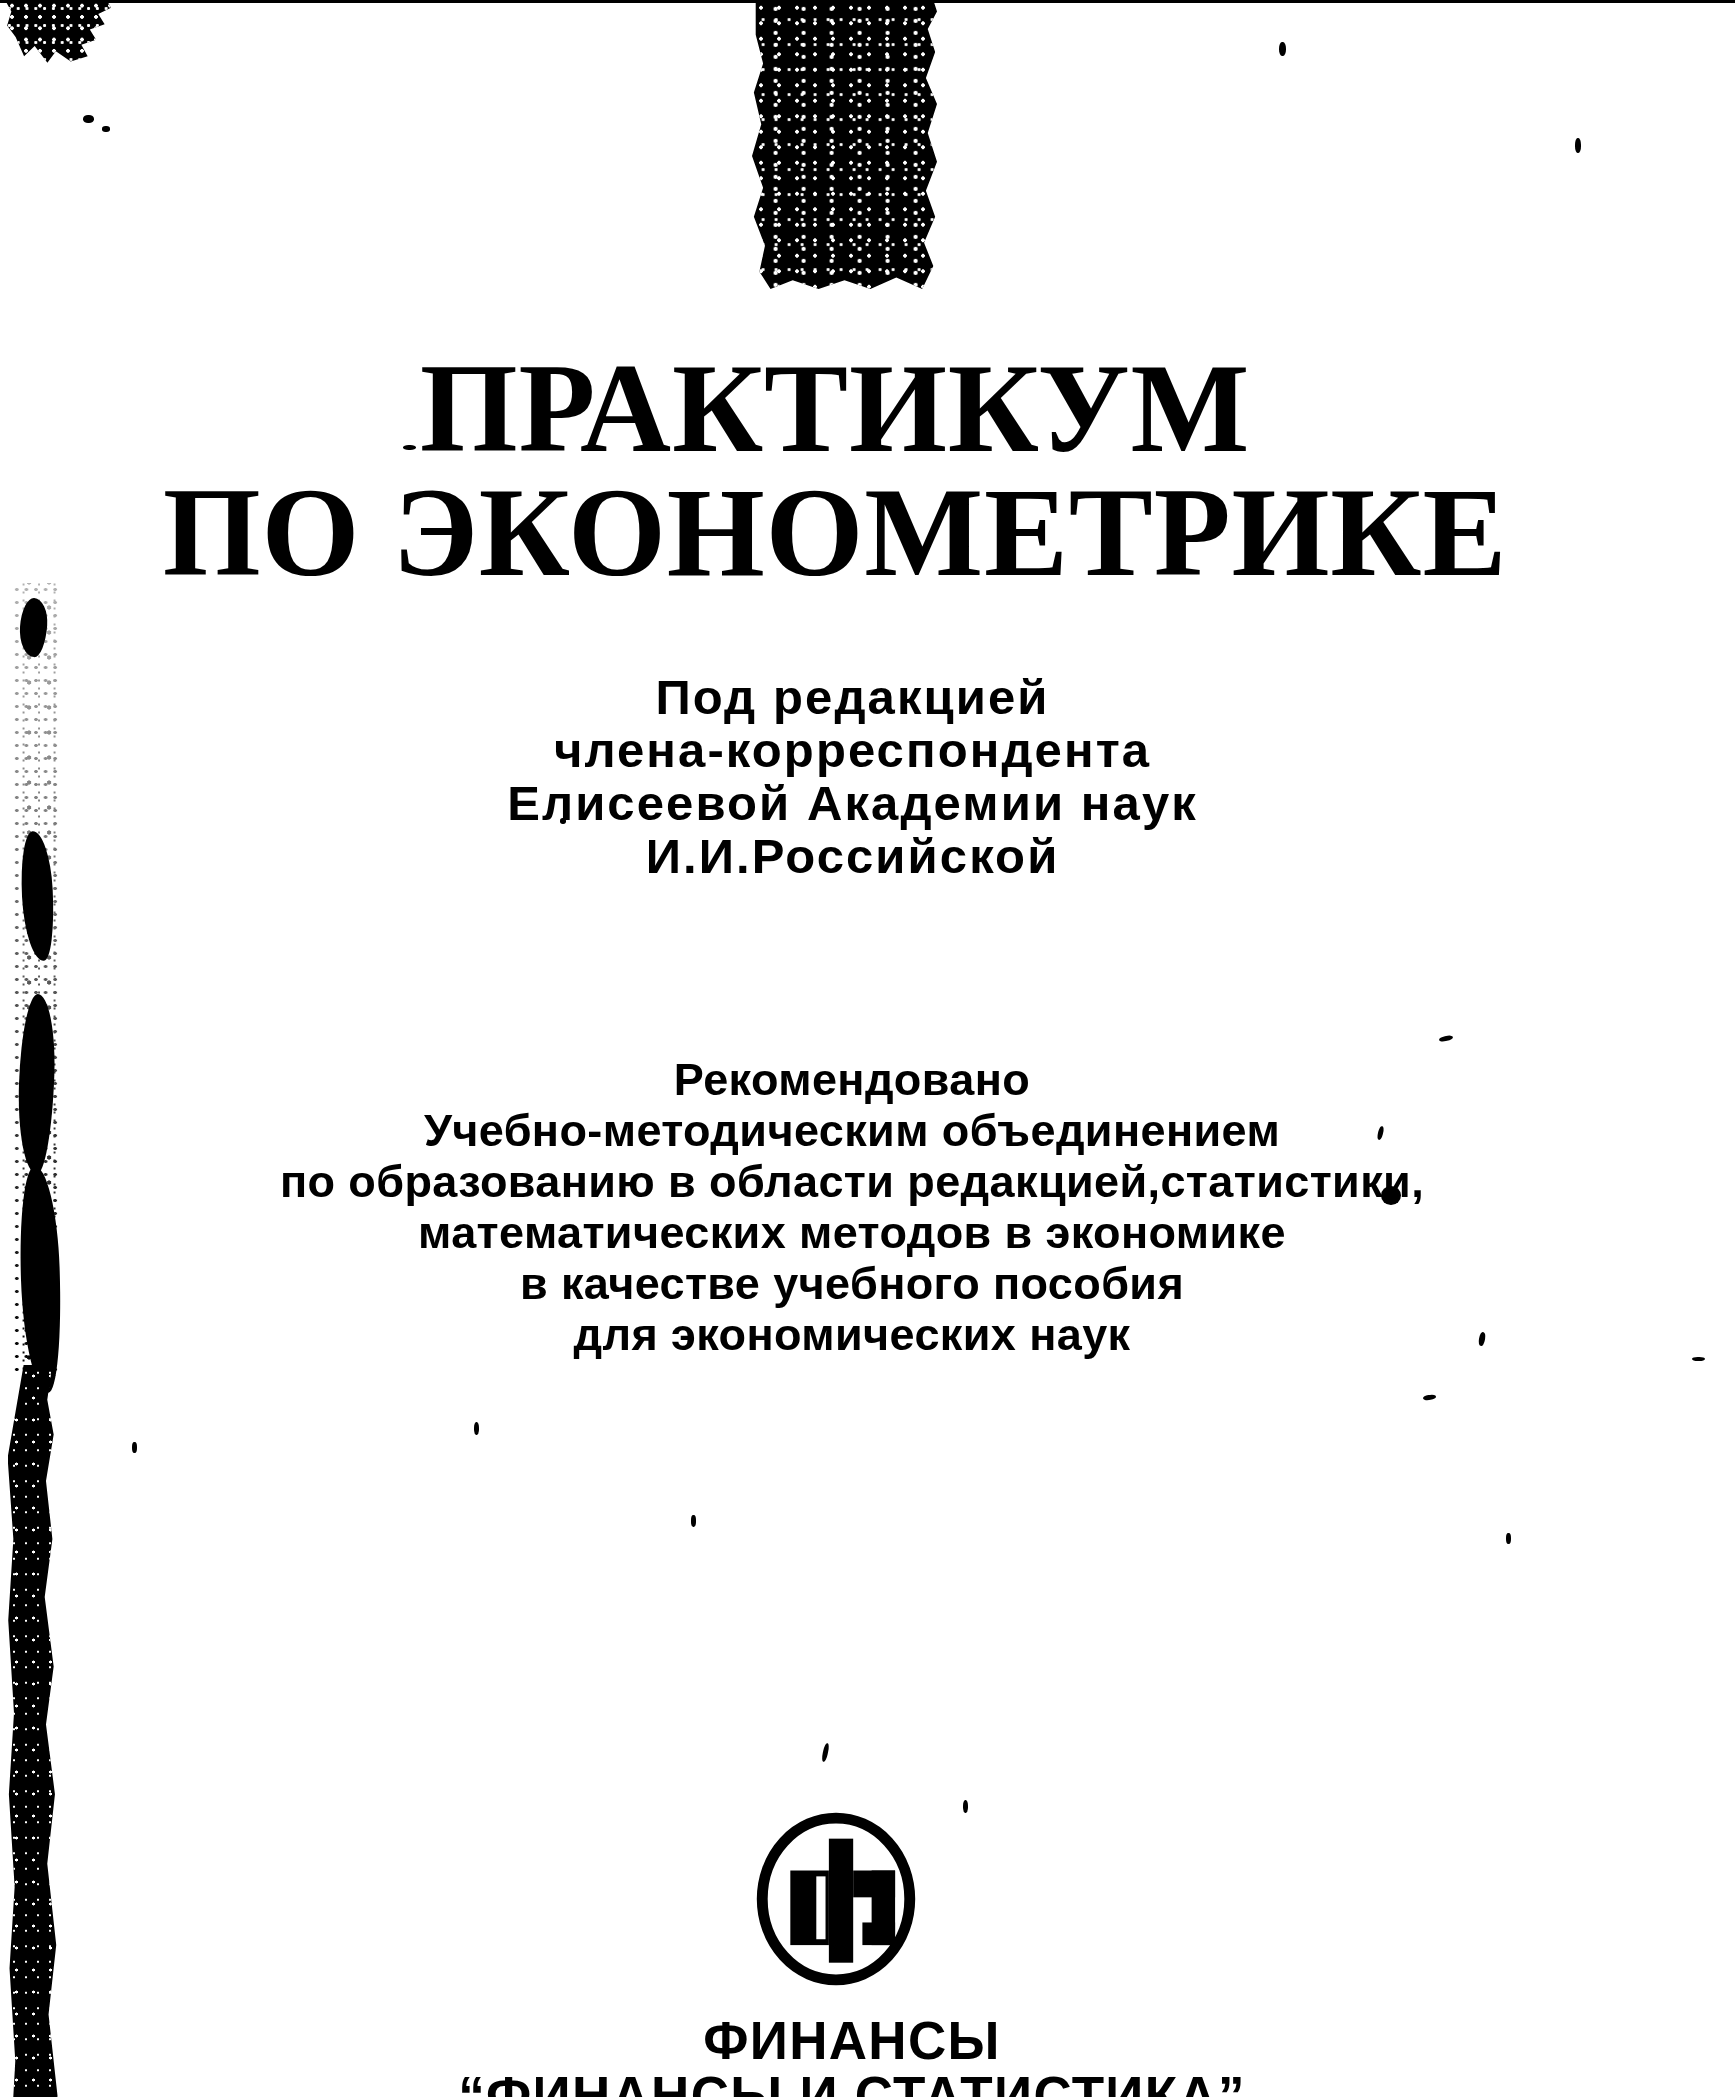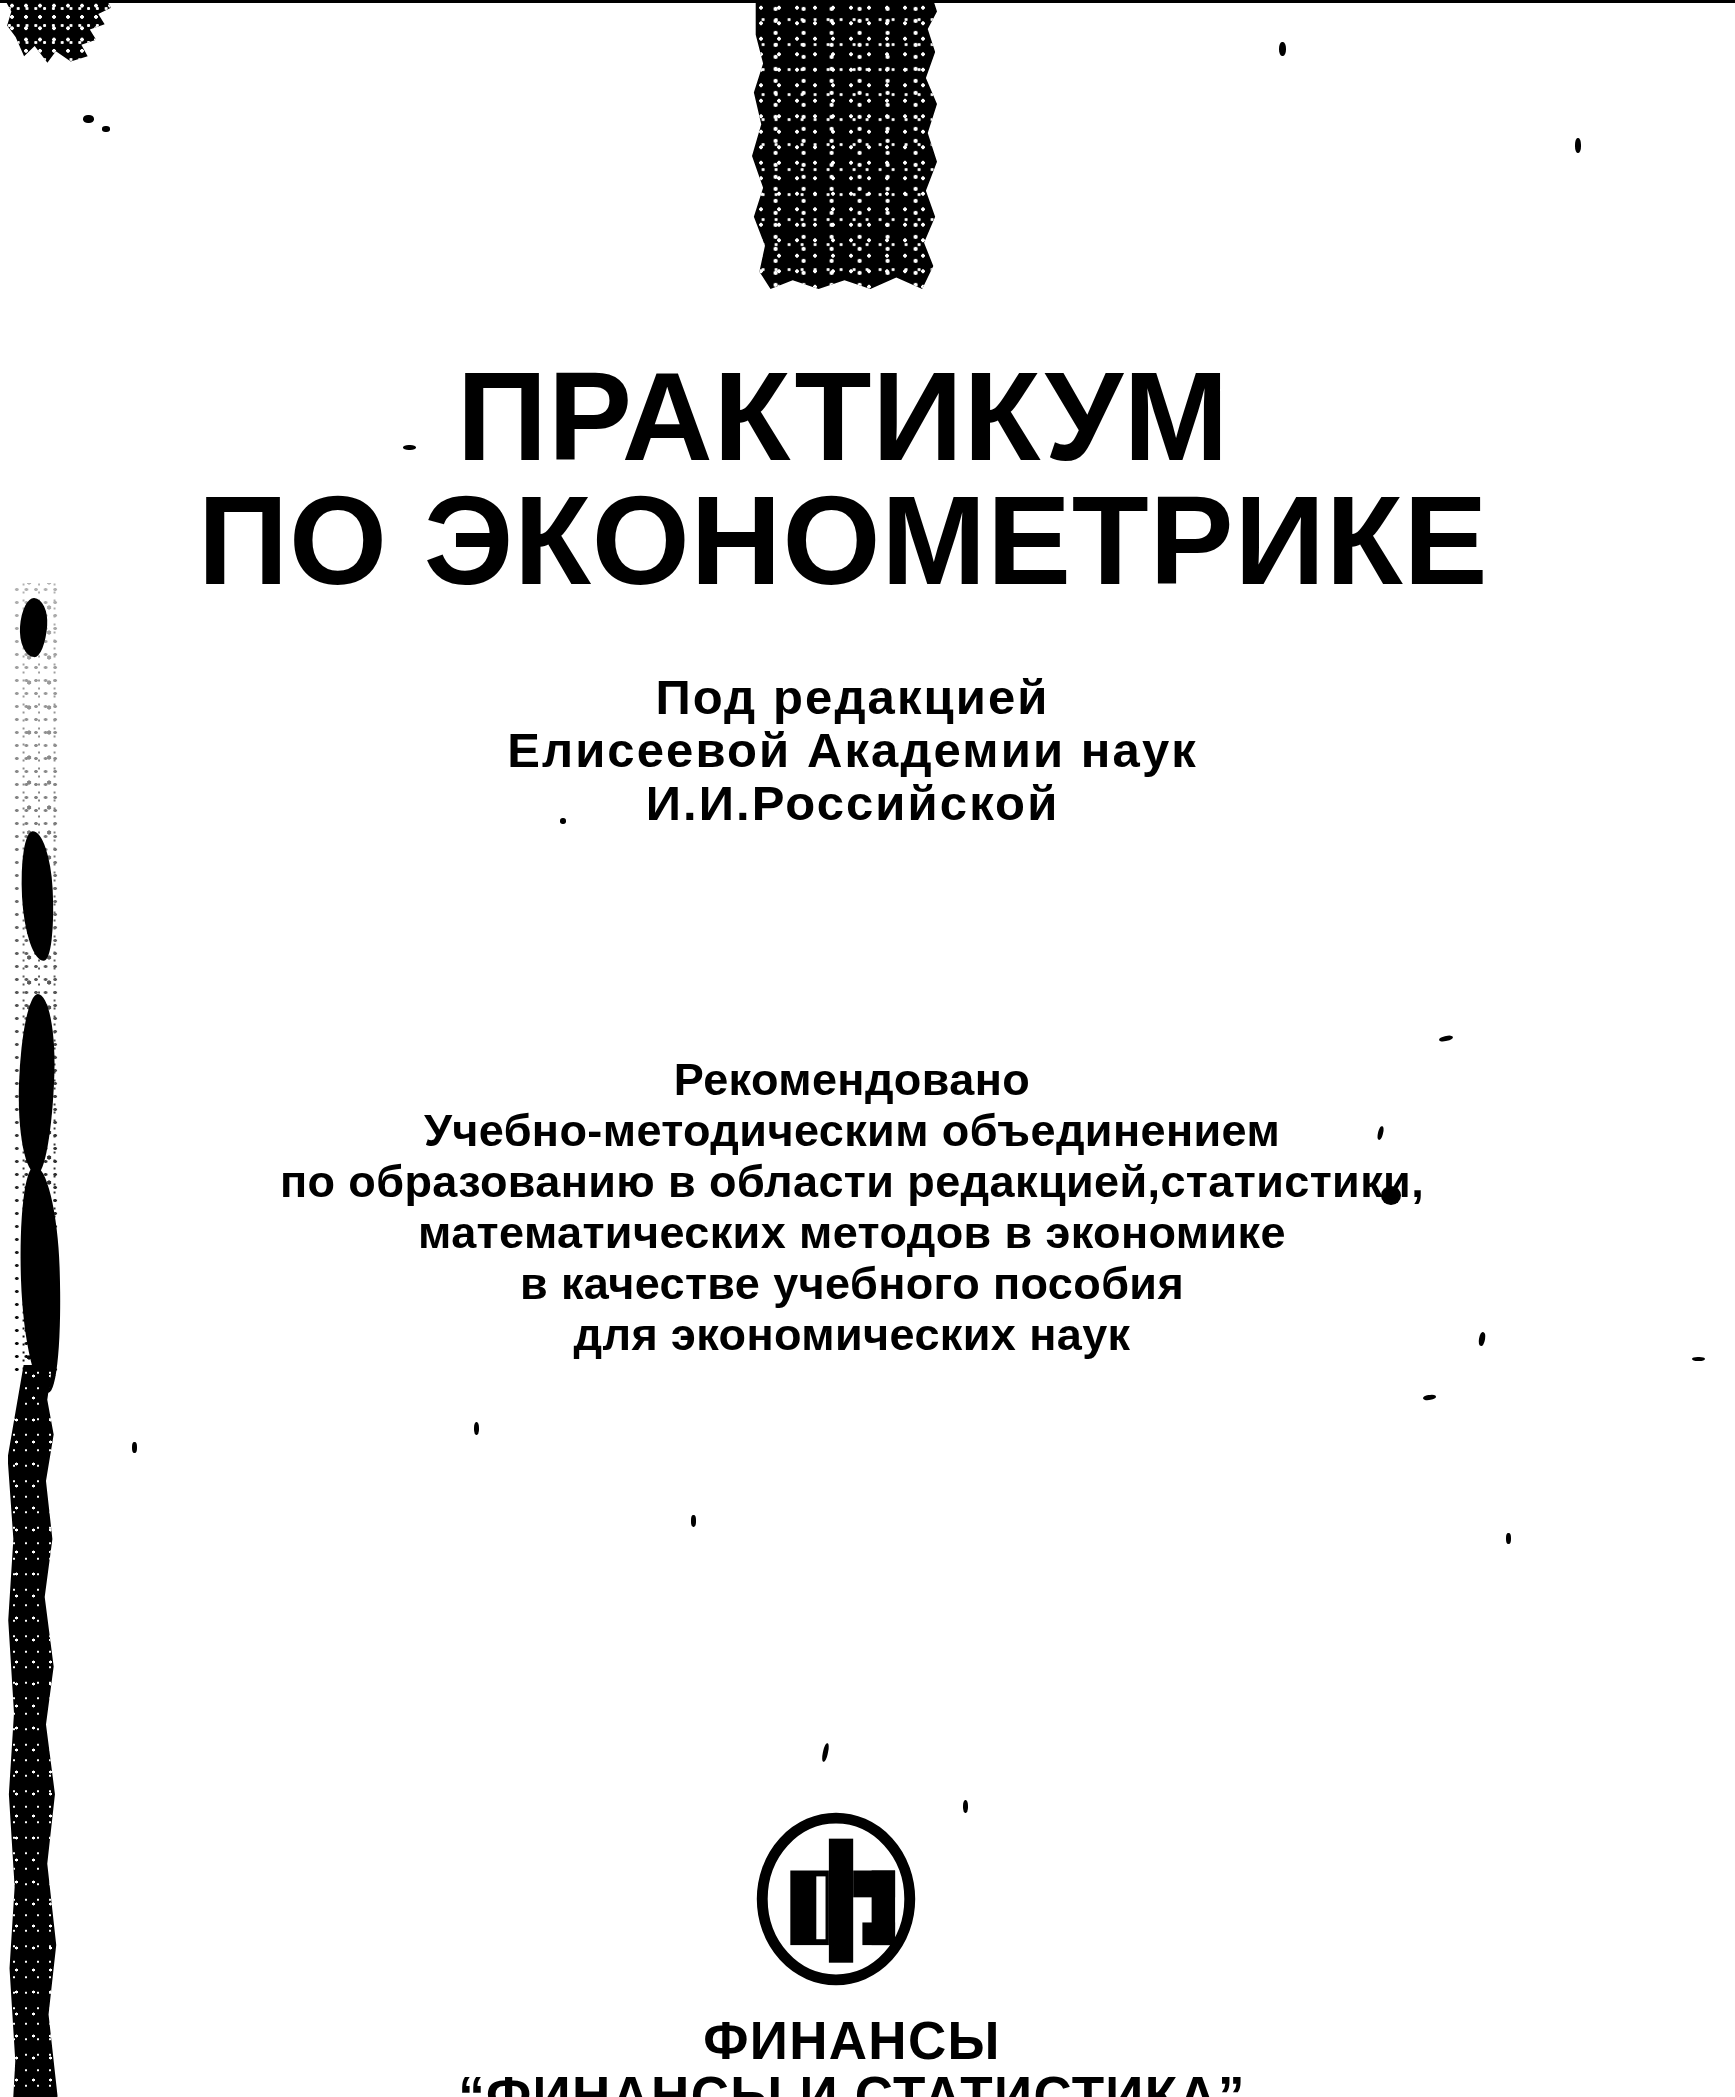--- a/index.html
+++ b/index.html
@@ -99,27 +99,28 @@
   <div class="artifact noise-bar top-bar"></div>
 
   <div class="artifact tl-blob"></div>
   <div class="artifact left-speckles"></div>
   <div class="artifact clump c1"></div>
   <div class="artifact clump c2"></div>
   <div class="artifact clump c3"></div>
   <div class="artifact clump c4"></div>
   <div class="artifact left-band"></div>
 
-  <h1 class="center title" style="margin:8px; position:absolute;">
+  <h1 class="center title" style="margin:0; position:absolute;font-family:Liberation Serif, serif;">
     <span class="t-line">ПРАКТИКУМ</span>
     <span class="t-line">ПО ЭКОНОМЕТРИКЕ</span>
   </h1>
 
   <section class="center editors">
     <div>Под редакцией</div>
+    <div>члена-корреспондента</div>
     <div>Елисеевой Академии наук</div>
     <div>И.И.Российской</div>
   </section>
 
   <section class="center recommendation">
     <div>Рекомендовано</div>
     <div>Учебно-методическим объединением</div>
     <div>по образованию в области редакцией,статистики,</div>
     <div>математических методов в экономике</div>
     <div>в качестве учебного пособия</div>

